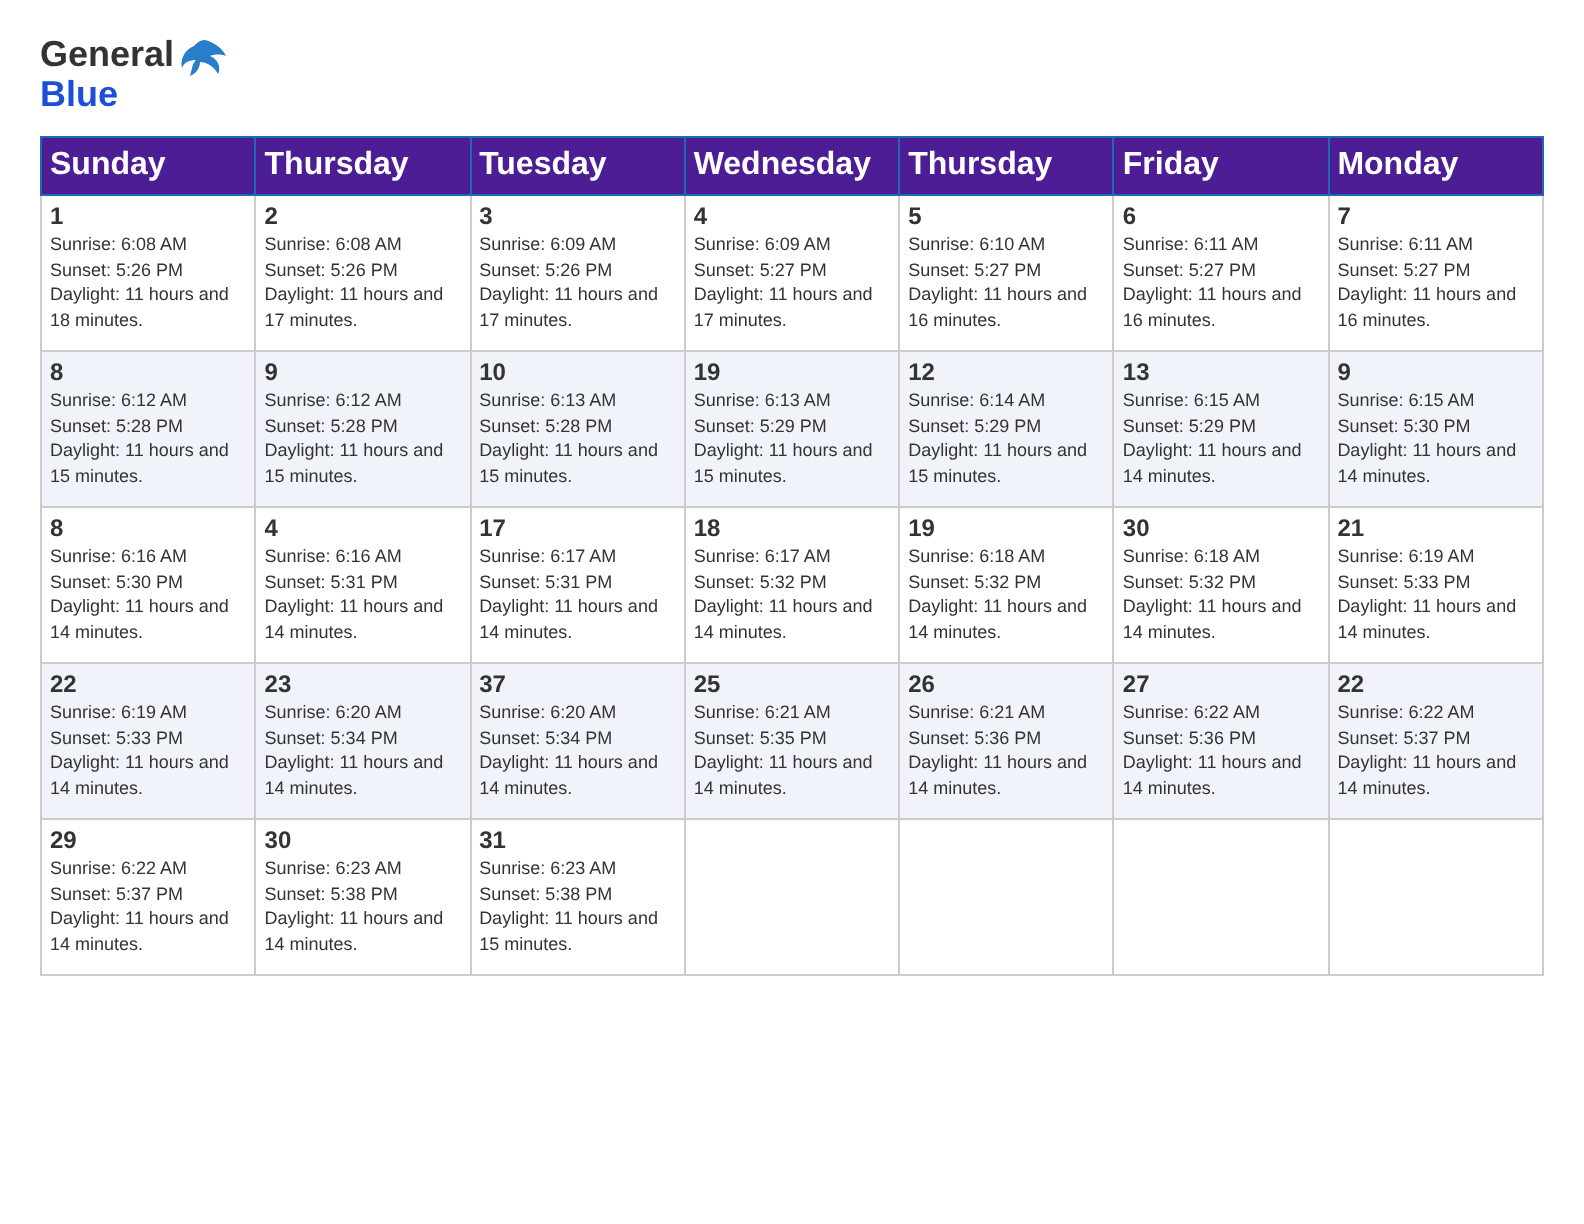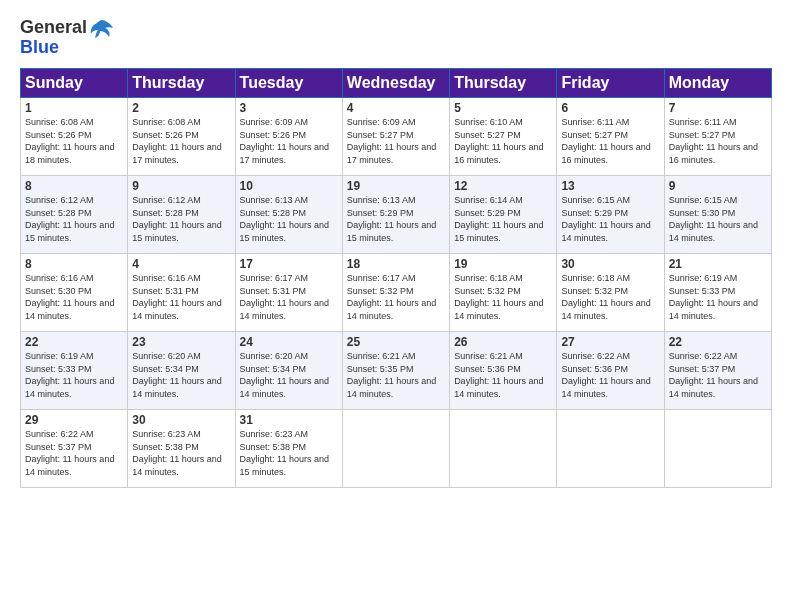--- a/index.html
+++ b/index.html
@@ -303,21 +303,21 @@
         </td>
           <td>
           <span class="day-number">23</span>
           <div class="day-info">
             Sunrise: 6:20 AM<br>
             Sunset: 5:34 PM<br>
             Daylight: 11 hours and 14 minutes.
           </div>
         </td>
           <td>
-          <span class="day-number">24</span>
+          <span class="day-number">37</span>
           <div class="day-info">
             Sunrise: 6:20 AM<br>
             Sunset: 5:34 PM<br>
             Daylight: 11 hours and 14 minutes.
           </div>
         </td>
           <td>
           <span class="day-number">25</span>
           <div class="day-info">
             Sunrise: 6:21 AM<br>

